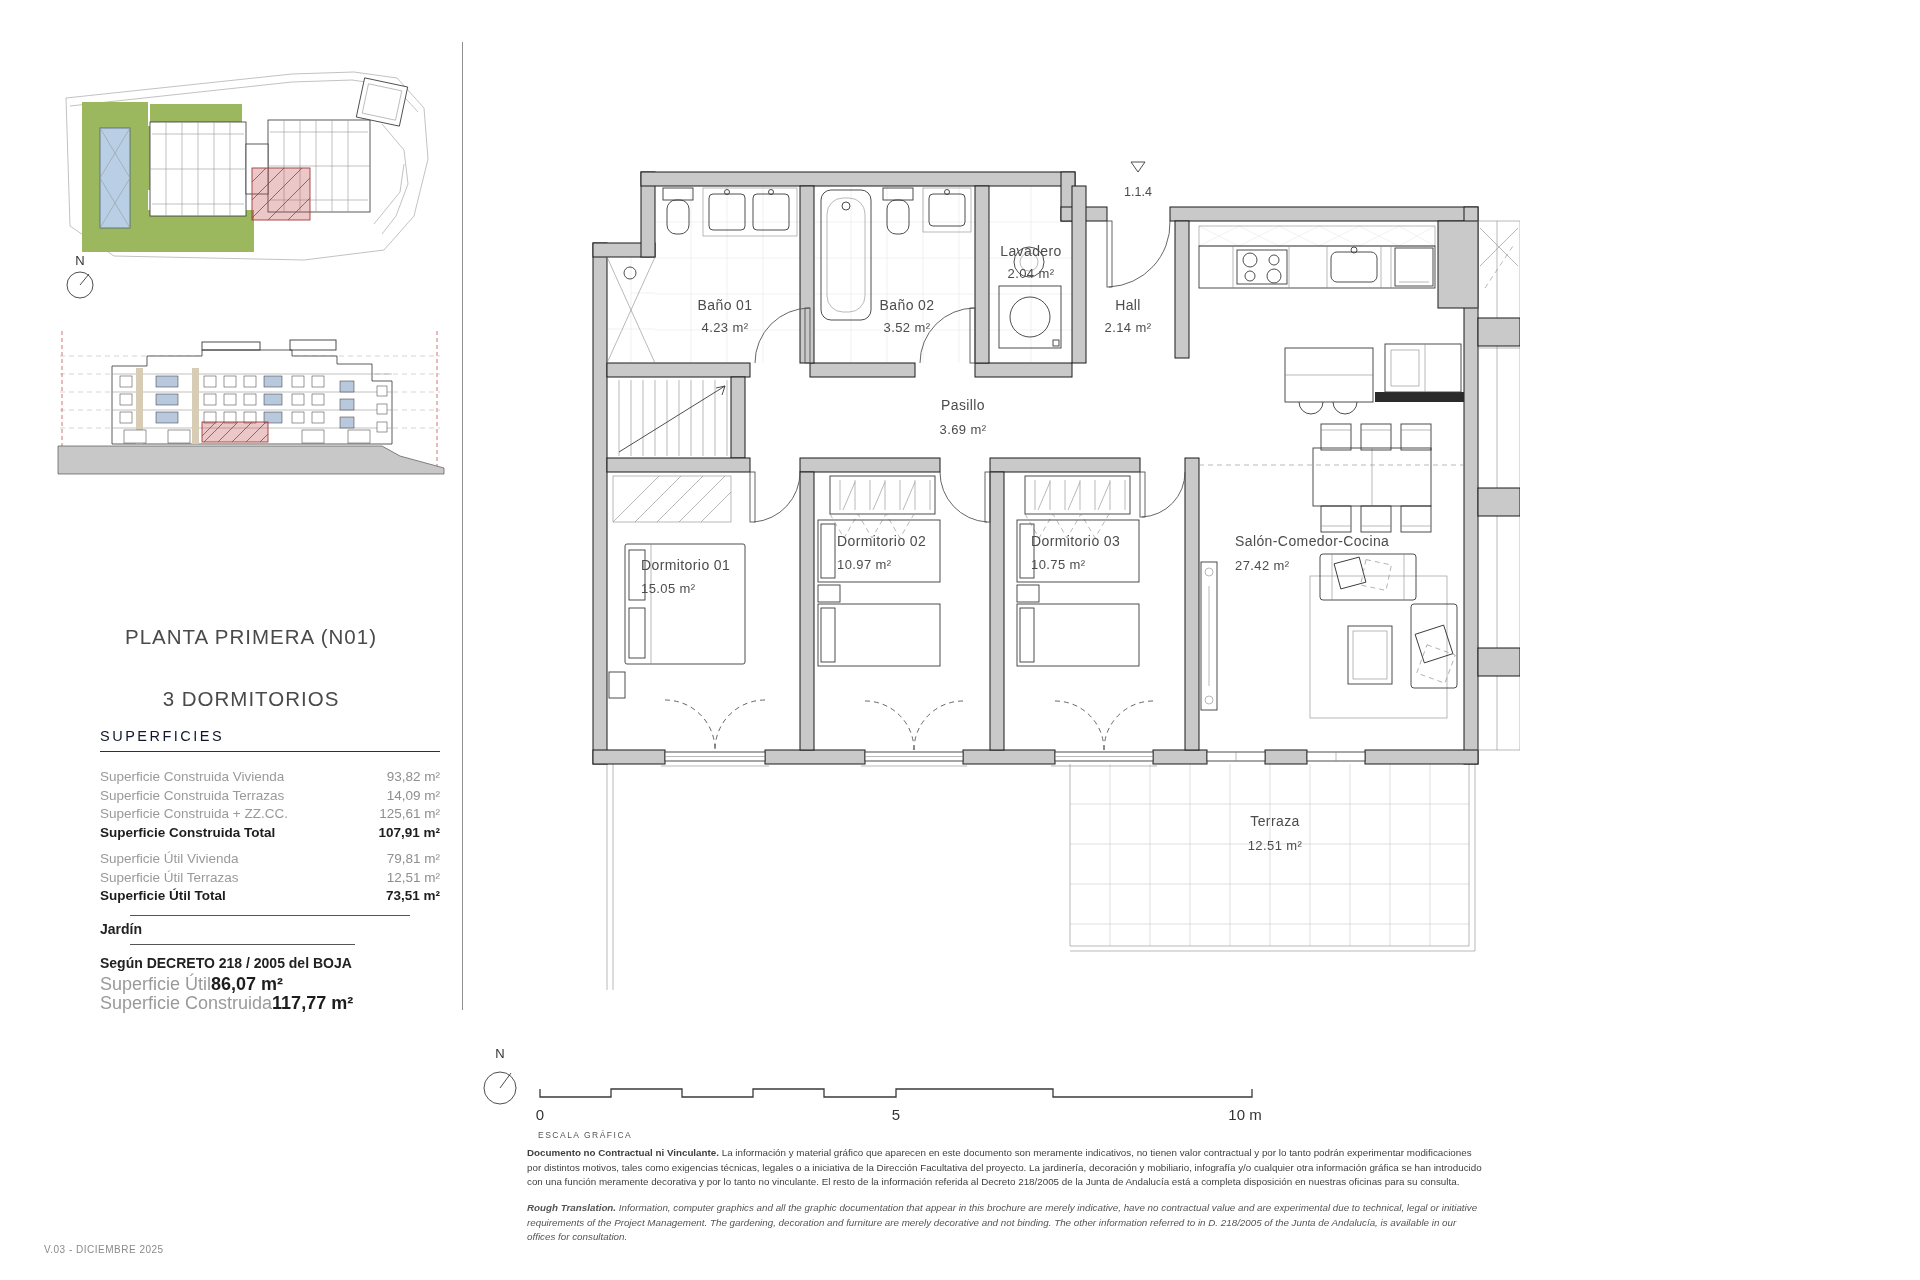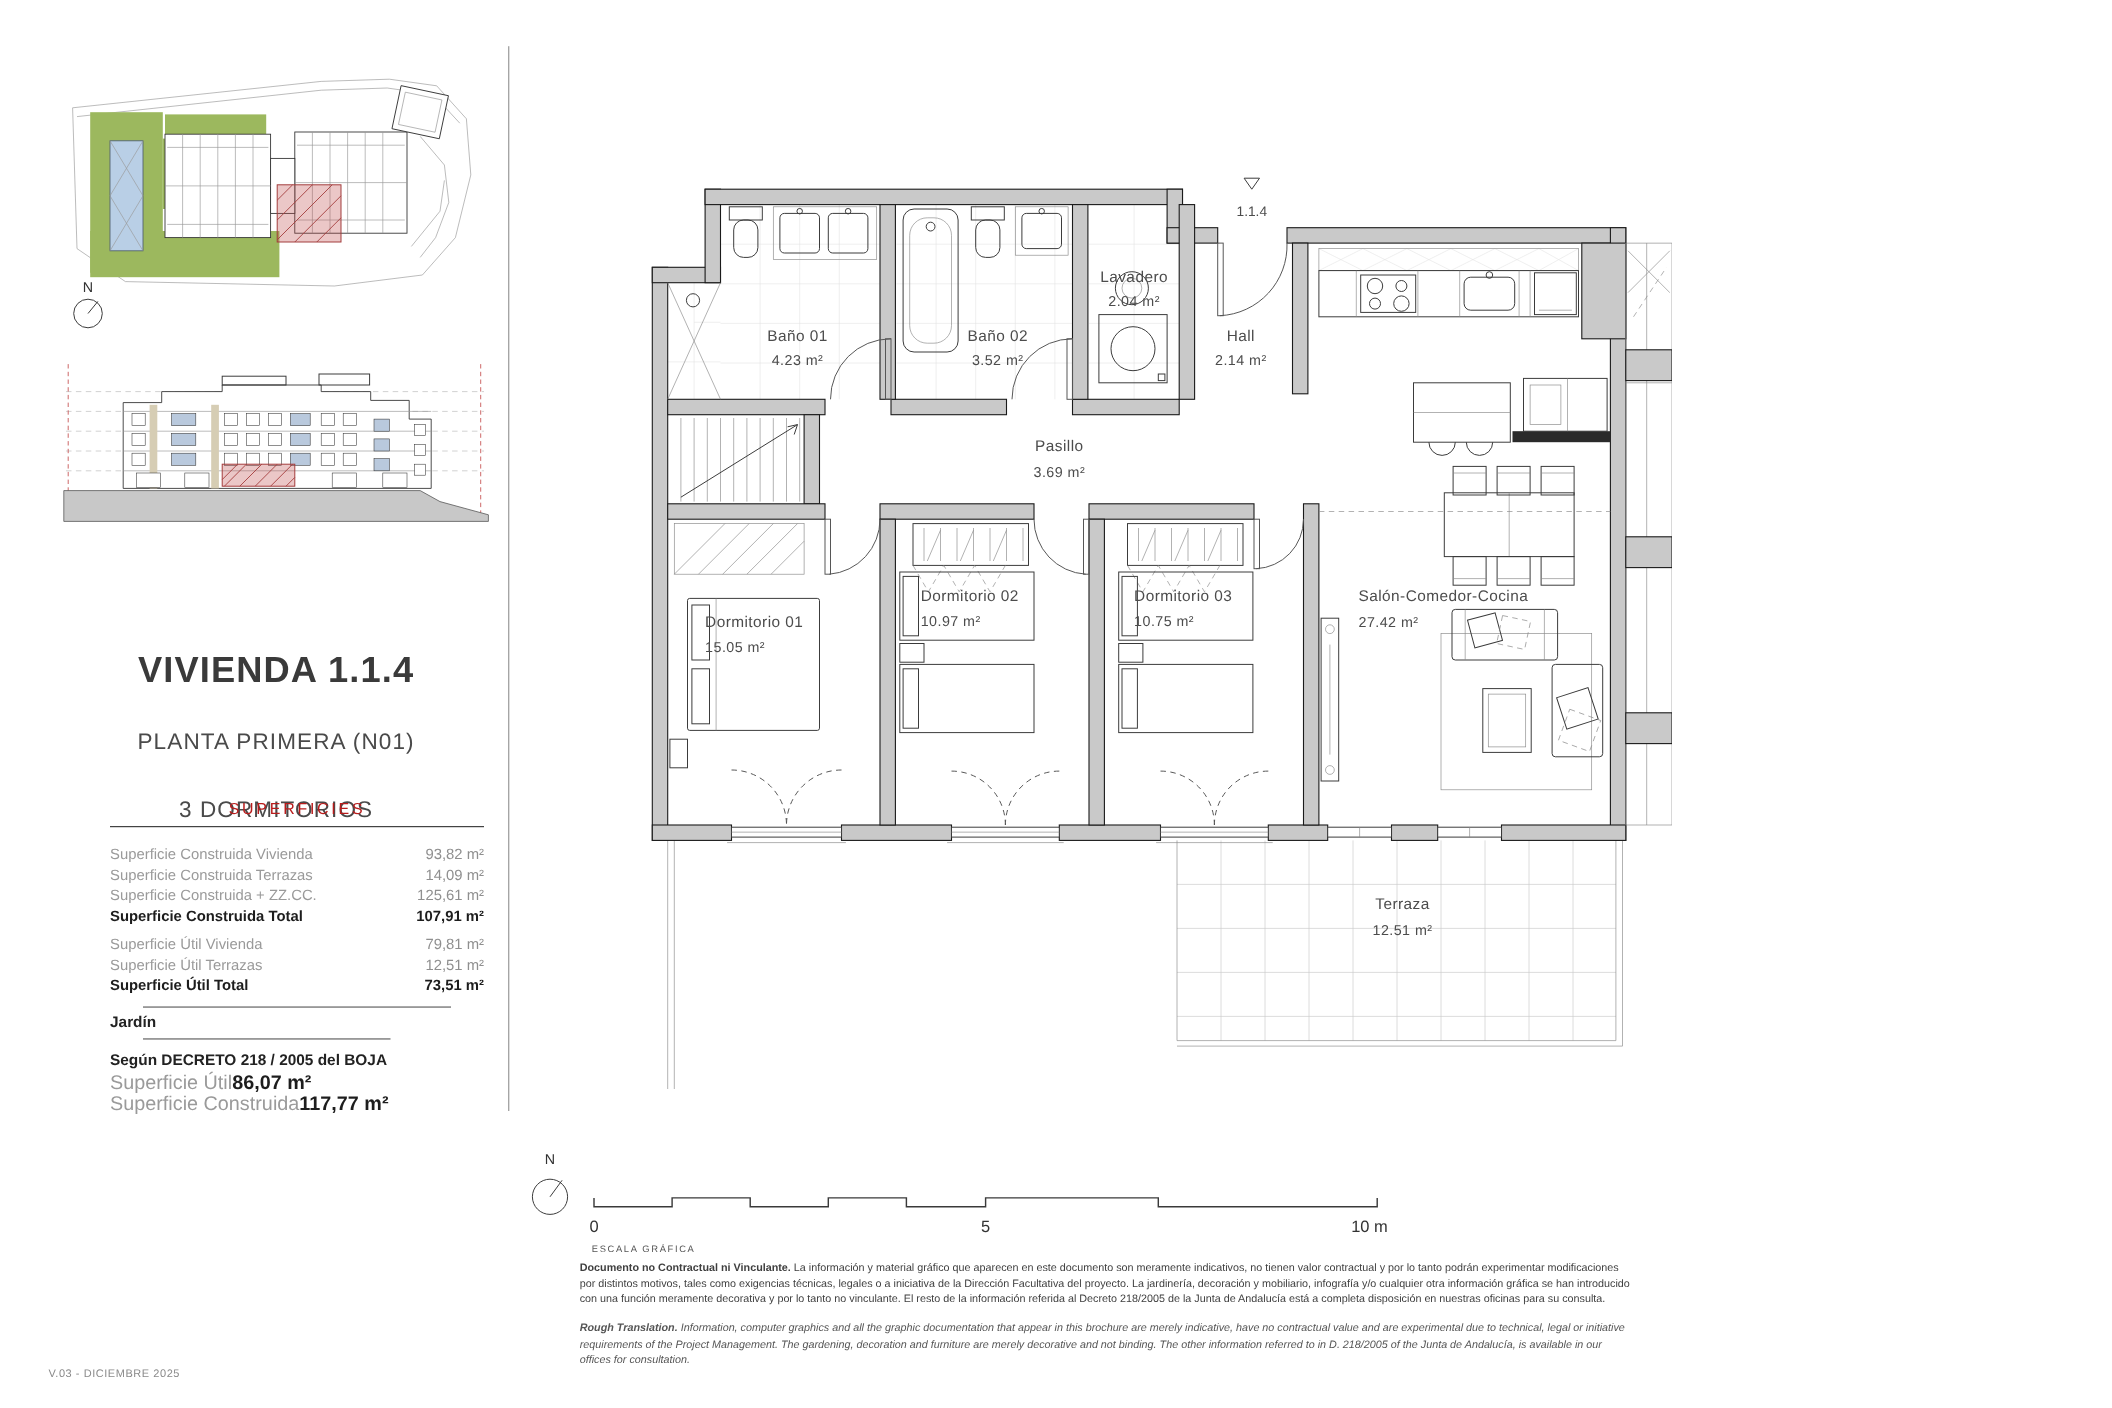--- a/index.html
+++ b/index.html
@@ -6,21 +6,21 @@
   html,body{margin:0;padding:0;background:#ffffff;}
   body{width:1920px;height:1280px;position:relative;overflow:hidden;
        font-family:"Liberation Sans",sans-serif;color:#333;}
   .abs{position:absolute;}
   
   #divider{left:462px;top:42px;width:1px;height:968px;background:#8f8f8f;}
   #title-block{left:55px;top:590px;width:392px;text-align:center;}
   #title-block h1{margin:0 0 10px 0;font-size:33px;letter-spacing:1px;color:#3a3a3a;}
   #title-block .sub{font-size:20.5px;color:#4a4a4a;letter-spacing:1px;line-height:1.45;margin-top:32px;}
   #superficies{left:100px;top:728px;width:340px;}
-  #sup-head{text-align:center;font-size:14.5px;letter-spacing:2.5px;color:#b91c1c;
+  #sup-head{font-size:14.5px;letter-spacing:2.5px;color:#0f172a;
             border-bottom:1.4px solid #2f2f2f;padding-bottom:7px;margin-bottom:16px;}
   .srow{display:flex;justify-content:space-between;font-size:13.5px;line-height:18.5px;color:#9a9a9a;}
   .srow .v{color:#8f8f8f;}
   .srow.bold, .srow.bold .v{color:#1d1d1d;font-weight:bold;}
   .gap{height:8px;}
   .endline{border-bottom:1.2px solid #555;margin:9px 30px 0 30px;}
   #jardin{left:100px;top:921px;width:340px;}
   #jardin .h{font-size:14px;font-weight:bold;color:#222;}
   #jardin .line{border-bottom:1px solid #555;margin:7px 85px 10px 30px;}
   #jardin .dh{font-size:14px;font-weight:bold;color:#222;margin-bottom:4px;}
@@ -169,21 +169,20 @@
         <rect class="win" x="296" y="104" width="22" height="13"></rect>
   </g>
   <g>
     <rect class="redfill" x="150" y="96" width="66" height="20"></rect>
     <path class="hatchR" d="M150,110 L164,96 M152,116 L172,96 M166,116 L186,96 M180,116 L200,96 M194,116 L214,96 M208,116 L216,108"></path>
   </g>
 </svg>
 </div>
 
 <div id="title-block" class="abs">
-  <h1>VIVIENDA 1.1.4</h1>
   <div class="sub">PLANTA PRIMERA (N01)</div>
   <div class="sub">3 DORMITORIOS</div>
 </div>
 
 <div id="superficies" class="abs">
   <div id="sup-head">SUPERFICIES</div>
   <div class="srow">
       <span>Superficie Construida Vivienda</span>
       <span class="v">93,82 m²</span>
     </div>

